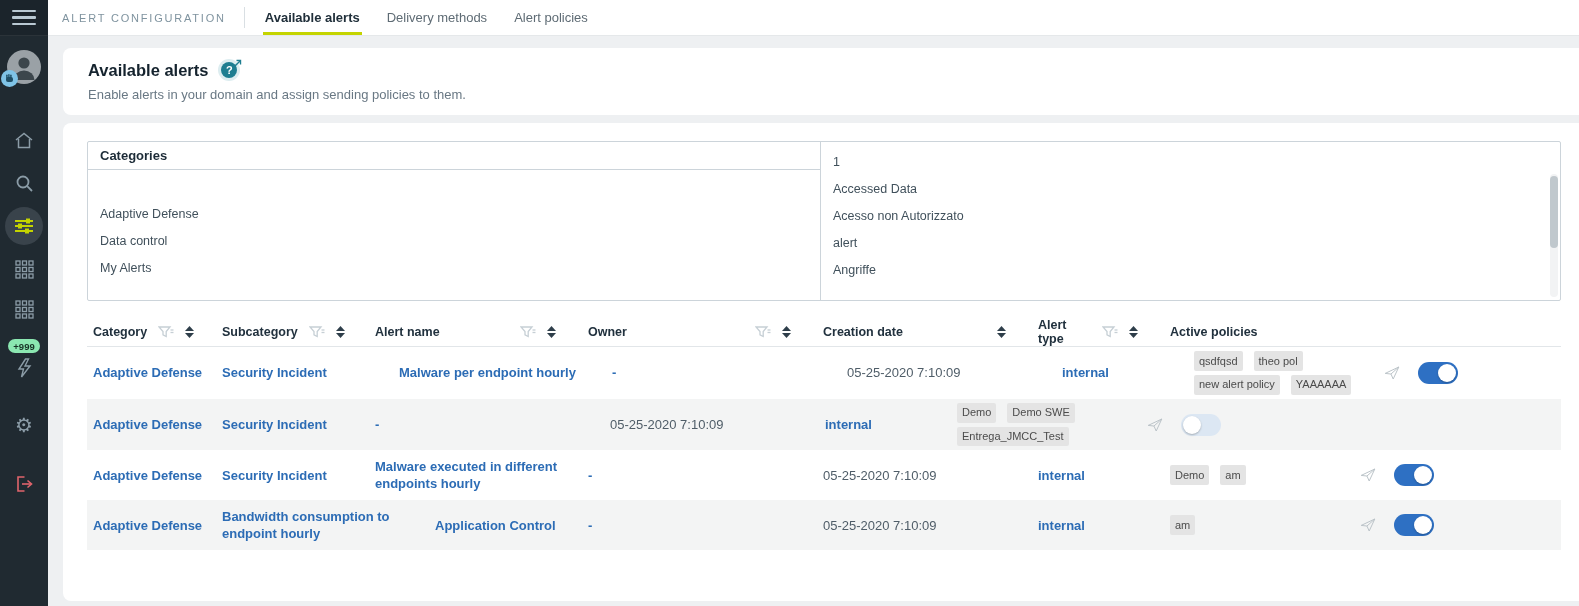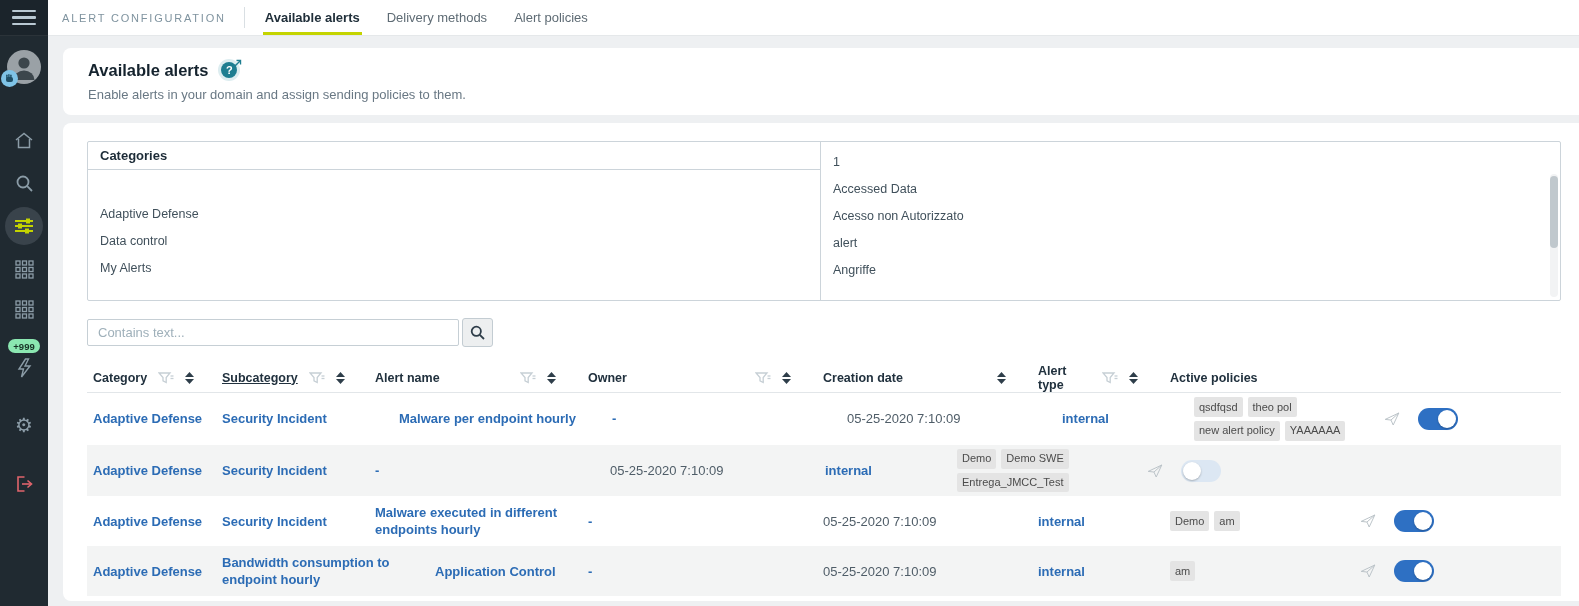--- a/index.html
+++ b/index.html
@@ -81,21 +81,21 @@
   .table { margin-top:16px; }
   .thead { display:flex; align-items:center; height:30px; border-bottom:1px solid #e2e6e9; }
   .th { display:flex; align-items:center; font-size:12.5px; font-weight:bold;
     color:#21313e; padding-left:6px; cursor:pointer;gap:11px; }
   .th .icons { display:flex; align-items:center; gap:11px; margin-left:auto; margin-right:26px; }
   .tr { display:flex; align-items:center; min-height:50px; }
   .tr.alt { background:#f3f4f4; }
   .td { padding:4px 12px 4px 6px; font-size:13px; line-height:1.35; }
   .link { color:#2c6cb5; font-weight:bold; cursor:pointer; }
   .date { color:#4f5d68; }
-  .chips { display:flex; flex-wrap:wrap; gap:4px 5px; }
+  .chips { display:flex; flex-wrap:wrap; gap:4px 11px; }
   .chip { background:#e4e4e4; color:#4b4b4b; font-size:11px; padding:2.5px 5px;
     border-radius:2px; white-space:nowrap; }
   .send-cell { display:flex; justify-content:center; cursor:pointer; }
   .toggle { width:40px; height:22px; border-radius:11px; position:relative; cursor:pointer; }
   .toggle.on { background:#2e70c3; }
   .toggle.off { background:#dce7f3; }
   .knob { position:absolute; top:2px; width:18px; height:18px; border-radius:50%;
     background:#fff; box-shadow:0 1px 2px rgba(0,0,0,.25); }
   .toggle.on .knob { right:2px; }
   .toggle.off .knob { left:2px; }
@@ -254,29 +254,20 @@
               <div class="panel-item">Acesso non Autorizzato</div>
               <div class="panel-item">alert</div>
               <div class="panel-item">Angriffe</div>
             </div>
           <div class="vscroll-track">
             <div class="vscroll-thumb"></div>
           </div>
         </div>
       </div>
 
-      <div class="search-row">
-        <input class="search-input" type="text" placeholder="Contains text..." style="">
-        <div class="search-btn">
-          <svg width="15" height="15" viewBox="0 0 15 15" fill="none" stroke="#2e3d49" stroke-width="1.8">
-            <circle cx="6.3" cy="6.3" r="4.6"></circle>
-              <path d="M9.8 9.8 L14 14"></path>
-          </svg>
-        </div>
-      </div>
 
       <div class="table">
         <div class="thead">
             <div class="th" style="width: 129px;">
               <span>Category</span>
               <span class="icons">
                 <span>
                   <svg width="16" height="12" viewBox="0 0 16 12" fill="none" stroke="#c6cfd5" stroke-width="1.3">
                     <path d="M1 1 H12 L8.2 5.5 V10.5 L5 8.8 V5.5 Z"></path>
                     <line x1="12.5" y1="4" x2="15.5" y2="4"></line>
@@ -284,21 +275,21 @@
                   </svg>
                 </span>
                 <span>
                   <svg width="9" height="12" viewBox="0 0 9 12" fill="#2e3e4a">
                     <polygon points="4.5,0 9,5 0,5"></polygon>
                     <polygon points="4.5,12 9,7 0,7"></polygon>
                   </svg>
                 </span>
               </span>
             </div>
-            <div class="th" style="width: 153px; text-decoration: underline;">
+            <div class="th" style="width: 153px;">
               <span>Subcategory</span>
               <span class="icons">
                 <span>
                   <svg width="16" height="12" viewBox="0 0 16 12" fill="none" stroke="#c6cfd5" stroke-width="1.3">
                     <path d="M1 1 H12 L8.2 5.5 V10.5 L5 8.8 V5.5 Z"></path>
                     <line x1="12.5" y1="4" x2="15.5" y2="4"></line>
                     <line x1="12.5" y1="6.5" x2="15.5" y2="6.5"></line>
                   </svg>
                 </span>
                 <span>

